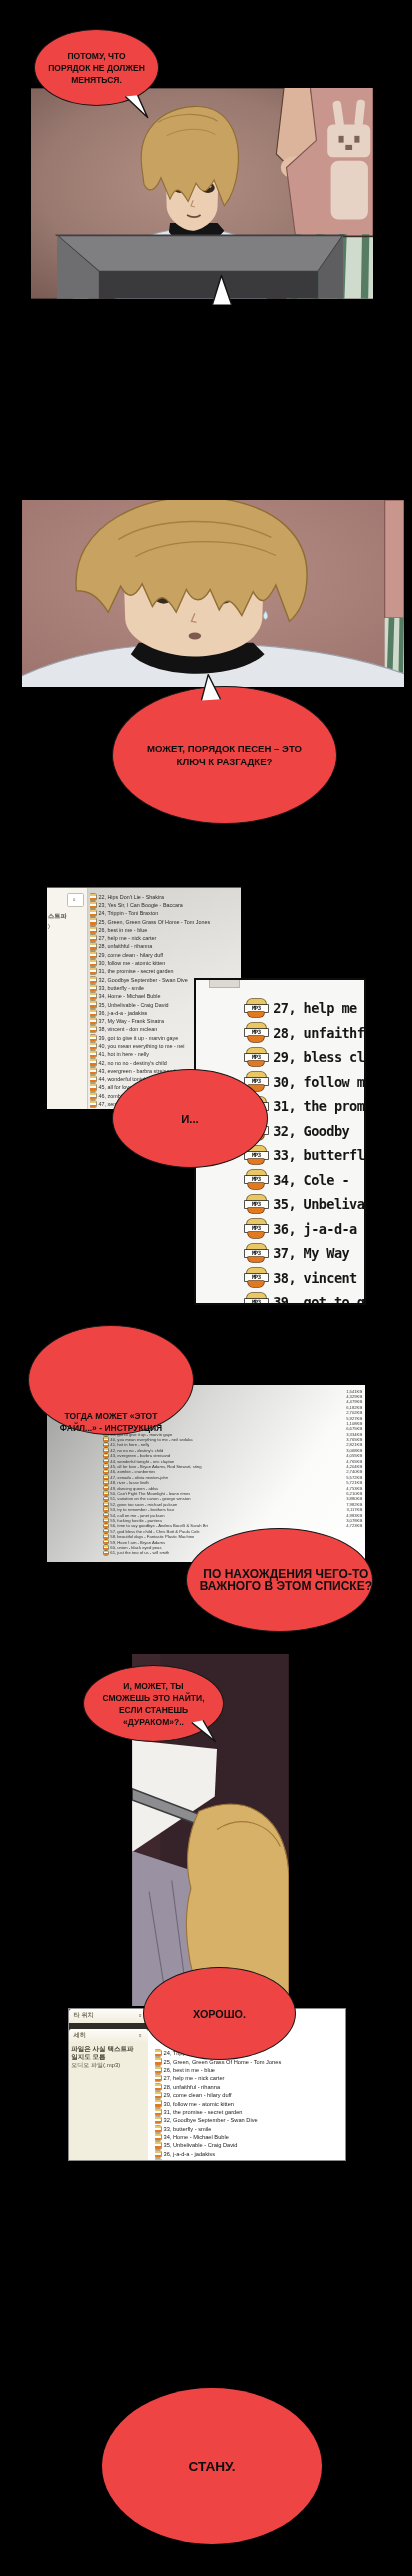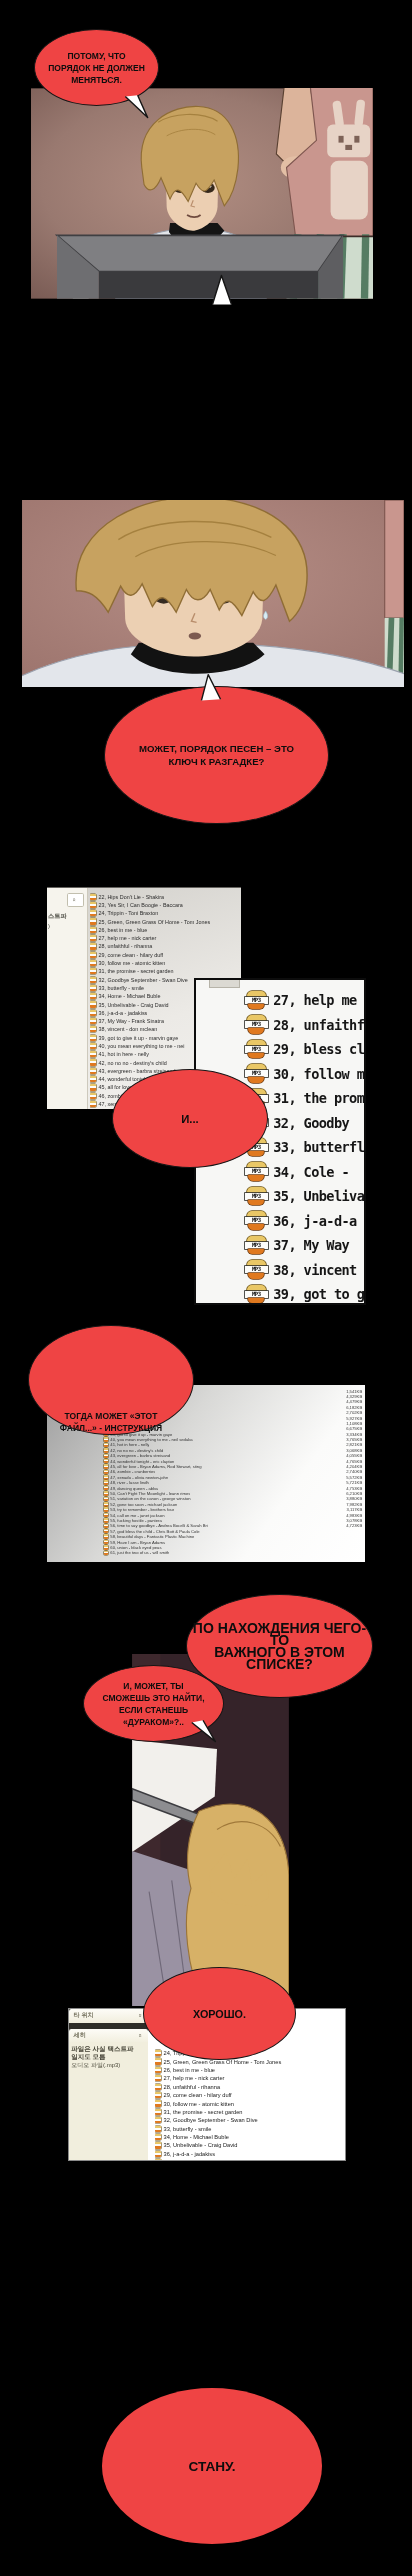--- a/index.html
+++ b/index.html
@@ -8,24 +8,24 @@
   .panel{position:absolute;overflow:hidden;}
   .panel svg{display:block;}
 
   
   .bubble{position:absolute;background:#ef4444;border:1.4px solid #151515;border-radius:50%;
           display:flex;align-items:center;justify-content:center;text-align:center;
           color:#0d0d0d;font-weight:bold;white-space:pre-line;z-index:30;}
   .tail{position:absolute;z-index:31;}
   #b1{left:34px;top:29px;width:123px;height:75px;font-size:8.5px;line-height:12px;}
   #b2{left:132px;top:298px;width:177px;height:117px;font-size:9.3px;line-height:12.5px;}
-  #b3{left:104px;top:686px;width:223px;height:136px;font-size:9.6px;line-height:13px;}
+  #b3{left:112px;top:686px;width:223px;height:136px;font-size:9.6px;line-height:13px;}
   #bi{left:112px;top:1069px;width:154px;height:97px;font-size:11.3px;}
   #b4{left:28px;top:1325px;width:164px;height:108px;font-size:8.5px;line-height:12px;align-items:flex-end;}
-  #b5{left:186px;top:1594px;width:185px;height:102px;font-size:14px;line-height:12px;justify-content:flex-end;}
+  #b5{left:186px;top:1528px;width:185px;height:102px;font-size:12px;line-height:12px;justify-content:flex-end;}
   #b6{left:83px;top:1665px;width:139px;height:75px;font-size:8.5px;line-height:12px;}
   #b7{left:143px;top:1967px;width:151px;height:91px;font-size:10.8px;}
   #b8{left:102px;top:2388px;width:220px;height:156px;font-size:13.6px;border:none;}
 
   
   .mp3s{display:inline-block;width:5.7px;height:6.2px;border-radius:1.1px;flex:0 0 5.7px;
         background:linear-gradient(180deg,#e9c766 0 35%,#fdfdfb 35% 62%,#e0791f 62% 100%);
         box-shadow:0 0 0 0.6px #6b5318;}
   .mp3s.sm{width:4px;height:4.5px;flex:0 0 4px;}
   .mp3big{position:relative;width:22.6px;height:19px;flex:0 0 22.6px;margin-right:5.7px;}
@@ -50,21 +50,21 @@
   .p3-paren{position:absolute;left:1.1px;top:35px;font-size:5.7px;color:#4a4a42;}
   .p3-list{position:absolute;left:43px;top:4.5px;right:0.6px;}
   .p3-row{display:flex;align-items:center;gap:2.8px;height:8.3px;font-size:5.4px;
           color:#2c2c2c;white-space:nowrap;overflow:hidden;}
 
   
   #p4{left:194px;top:978px;width:172px;height:327px;z-index:6;background:#f7f7f5;
       border:2.3px solid #0c0c0c;box-sizing:border-box;}
   .p4-tab{position:absolute;left:12.5px;top:0;width:29px;height:7.4px;background:#dbd9d2;
           border:0.6px solid #b6b3a8;border-top:none;}
-  .p4-list{position:absolute;left:0;top:8px;right:0;}
+  .p4-list{position:absolute;left:0;top:16px;right:0;}
   .p4-row{display:flex;align-items:center;height:24.5px;padding-left:49px;
           font:700 13.6px/24px "DejaVu Sans Mono",monospace;letter-spacing:-0.6px;
           color:#161616;white-space:nowrap;overflow:hidden;}
 
   
   #p5{left:47px;top:1385px;width:318px;height:177px;z-index:5;
       background:linear-gradient(125deg,#9e9e9e,#d8d8d6 38%,#fbfbfa 72%,#ffffff);}
   .p5-list{position:absolute;left:0;top:3.4px;right:0;}
   .p5-row{display:flex;align-items:center;gap:2.3px;height:5.4px;font-size:4.2px;
           color:#333;white-space:nowrap;padding-left:57px;}

